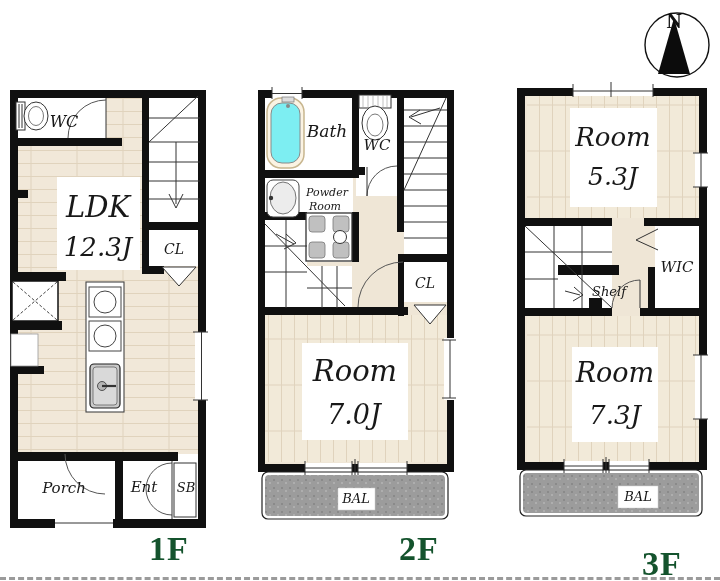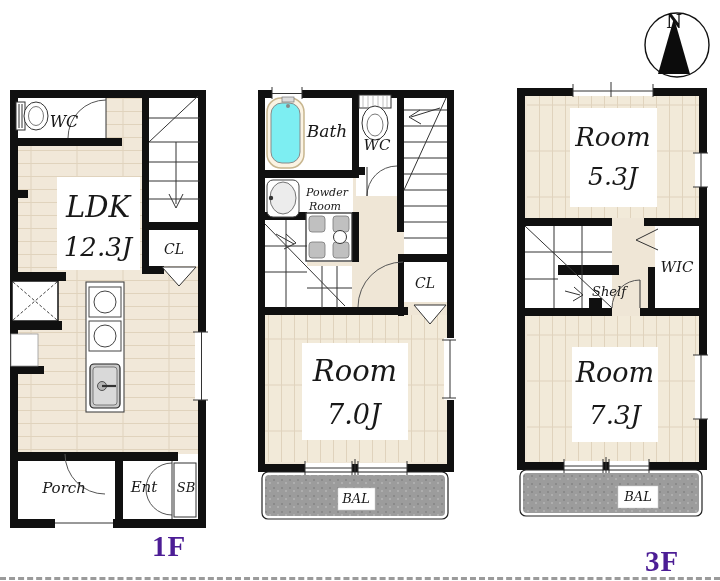--- a/index.html
+++ b/index.html
@@ -1,19 +1,19 @@
 <!DOCTYPE html>
 <html><head>
 <meta charset="utf-8">
 <style>
   html,body{margin:0;padding:0;background:#fff;}
   .canvas{position:relative;width:720px;height:581px;background:#ffffff;overflow:hidden;}
   .floor-svg{position:absolute;}
   .floor-label{position:absolute;font-family:"Liberation Serif",serif;font-weight:700;
-               font-size:29px;color:#4c1d95;text-align:center;line-height:1;letter-spacing:1px;}
+               font-size:34px;color:#14532d;text-align:center;line-height:1;letter-spacing:1px;}
   .lbl{font-family:"DejaVu Serif",serif;font-style:italic;fill:#181818;text-anchor:middle;}
   .flabel{font-family:"Liberation Serif",serif;font-weight:bold;fill:#111;text-anchor:middle;}
   .wall{fill:#101010;}
   .thin{stroke:#333;stroke-width:1;fill:none;}
   .arc{stroke:#555;stroke-width:1;fill:none;}
   .bottom-dots{position:absolute;left:0;right:0;bottom:1px;border-top:3px dashed #4a4a4a;opacity:.55;}
 </style>
 </head>
 <body>
 
@@ -327,16 +327,17 @@
     <text class="lbl" x="99" y="64" font-size="26">Room</text>
     <text class="lbl" x="99" y="103" font-size="25">5.3J</text>
     <text class="lbl" x="163" y="190" font-size="15">WIC</text>
     <text class="lbl" x="95" y="214" font-size="13">Shelf</text>
     <text class="lbl" x="101" y="300" font-size="27">Room</text>
     <text class="lbl" x="101" y="342" font-size="26">7.3J</text>
     <text class="lbl" x="124" y="419" font-size="13">BAL</text>
   </svg>
 
   <div class="floor-label" style="left:134px;top:532px;width:70px">1F</div>
+  <div class="floor-label" style="left:384px;top:532px;width:70px">2F</div>
   <div class="floor-label" style="left:622px;top:547px;width:80px">3F</div>
 
   <div class="bottom-dots"></div>
 </div>
 
 </body></html>

